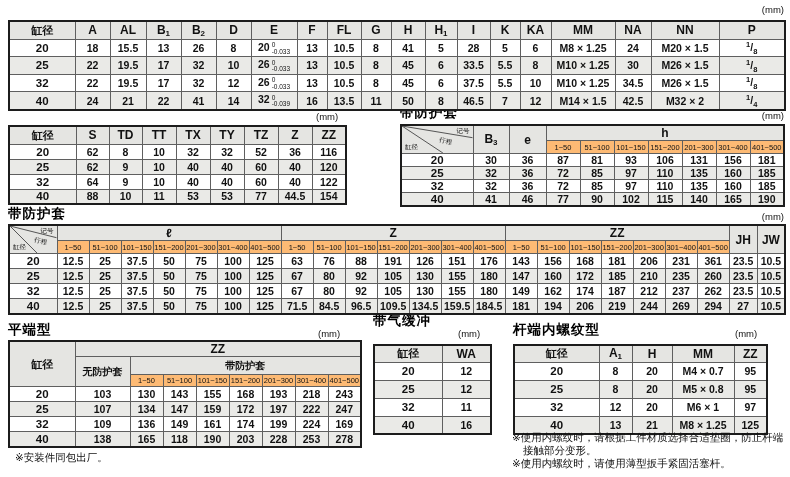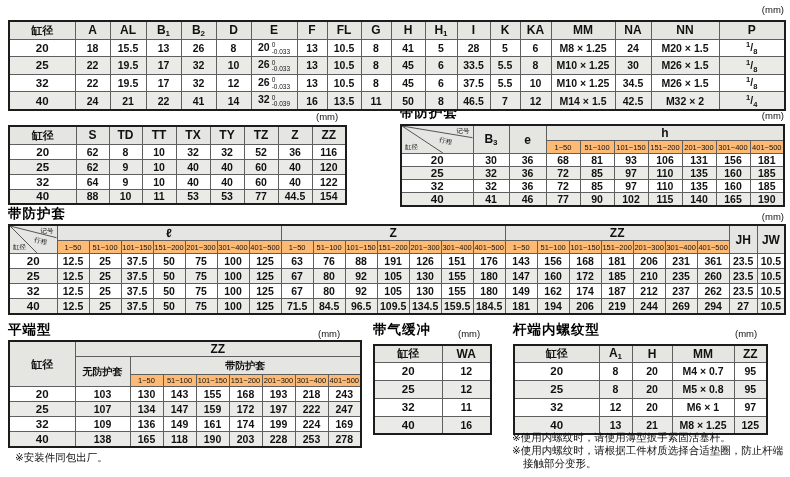--- a/index.html
+++ b/index.html
@@ -46,21 +46,21 @@
 <div class="unit" style="top:111px;left:316px;">(mm)</div>
 <div class="unit" style="top:110px;right:6px;">(mm)</div>
 <div class="unit" style="top:211px;right:6px;">(mm)</div>
 <div class="unit" style="top:328px;left:318px;">(mm)</div>
 <div class="unit" style="top:328px;left:458px;">(mm)</div>
 <div class="unit" style="top:328px;left:735px;">(mm)</div>
 
 <div class="title" style="top:104px;left:400px;">带防护套</div>
 <div class="title" style="top:205px;left:8px;">带防护套</div>
 <div class="title" style="top:321px;left:8px;">平端型</div>
-<div class="title" style="top:321px;left:373px;">带气缓冲</div>
+<div class="title" style="top:312px;left:373px;">带气缓冲</div>
 <div class="title" style="top:321px;left:513px;">杆端内螺纹型</div>
 
 <table id="t-basic" class="tbl" style="left:8px;top:20px;width:776px;">
     <colgroup>
       <col style="width: 66px;">
       <col style="width: 35px;">
       <col style="width: 36px;">
       <col style="width: 35px;">
       <col style="width: 35px;">
       <col style="width: 35px;">
@@ -296,21 +296,21 @@
         <th class="range">201~300</th>
         <th class="range">301~400</th>
         <th class="range">401~500</th>
       </tr>
     </thead>
     <tbody>
       <tr>
         <td class="bore">20</td>
         <td class="val">30</td>
         <td class="val">36</td>
-        <td class="val">68</td>
+        <td class="val">87</td>
         <td class="val">81</td>
         <td class="val">93</td>
         <td class="val">106</td>
         <td class="val">131</td>
         <td class="val">156</td>
         <td class="val">181</td>
       </tr>
       <tr class="alt">
         <td class="bore">25</td>
         <td class="val">32</td>
@@ -678,15 +678,15 @@
         <td class="val">M8 × 1.25</td>
         <td class="val">125</td>
       </tr>
     </tbody>
   </table>
 
 <div class="fnote" style="top:451px;left:15px;width:300px;">
   <div class="note">※安装件同包出厂。</div>
 </div>
 <div class="fnote" style="top:431px;left:512px;width:276px;">
+  <div class="note">※使用内螺纹时，请根据工件材质选择合适垫圈，防止杆端接触部分变形。</div>
   <div class="note">※使用内螺纹时，请使用薄型扳手紧固活塞杆。</div>
-  <div class="note">※使用内螺纹时，请根据工件材质选择合适垫圈，防止杆端接触部分变形。</div>
 </div>
 
 </body></html>

